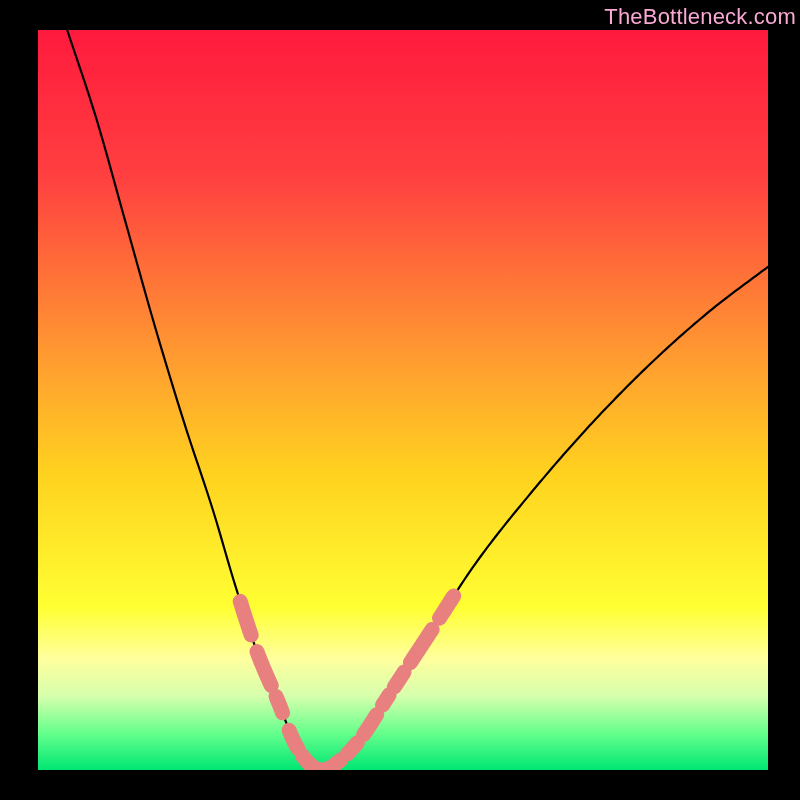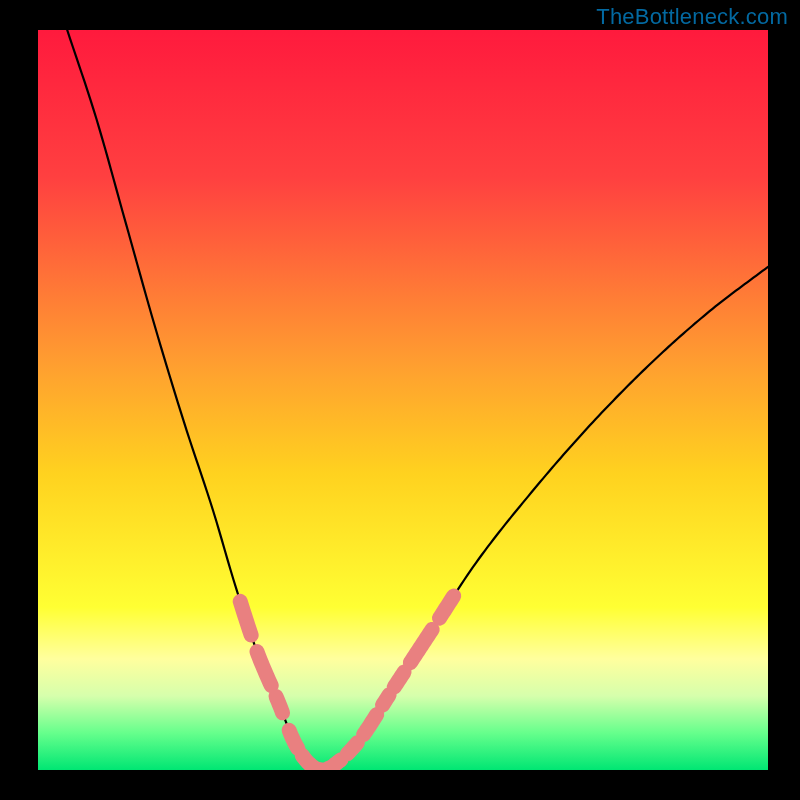--- a/index.html
+++ b/index.html
@@ -12,22 +12,22 @@
     overflow: hidden;
   }
   .frame {
     position: relative;
     width: 800px;
     height: 800px;
   }
   .watermark {
     position: absolute;
     top: 4px;
-    right: 12px;
-    color: #0369a1;
+    right: 4px;
+    color: #f9a8d4;
     font-size: 22px;
     font-weight: 500;
     z-index: 5;
     letter-spacing: 0.2px;
   }
   svg {
     display: block;
   }
 </style>
 </head>

